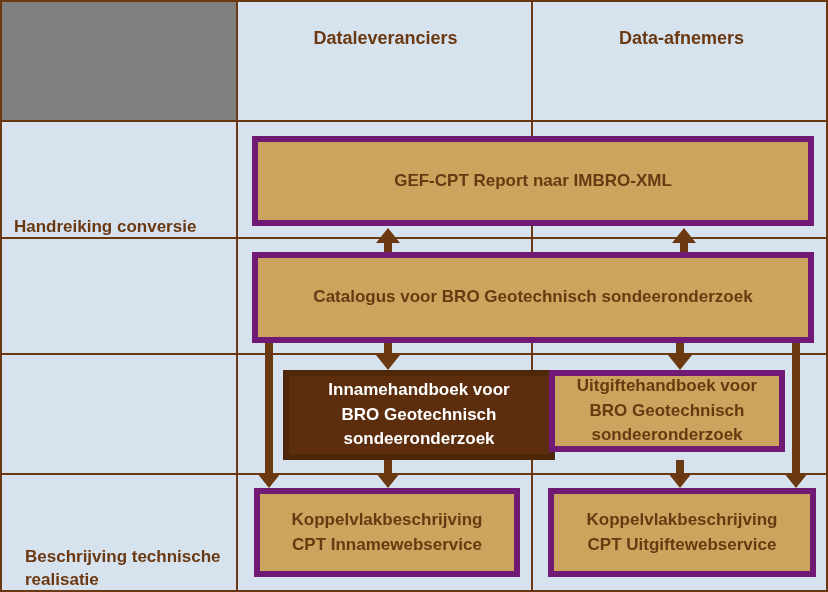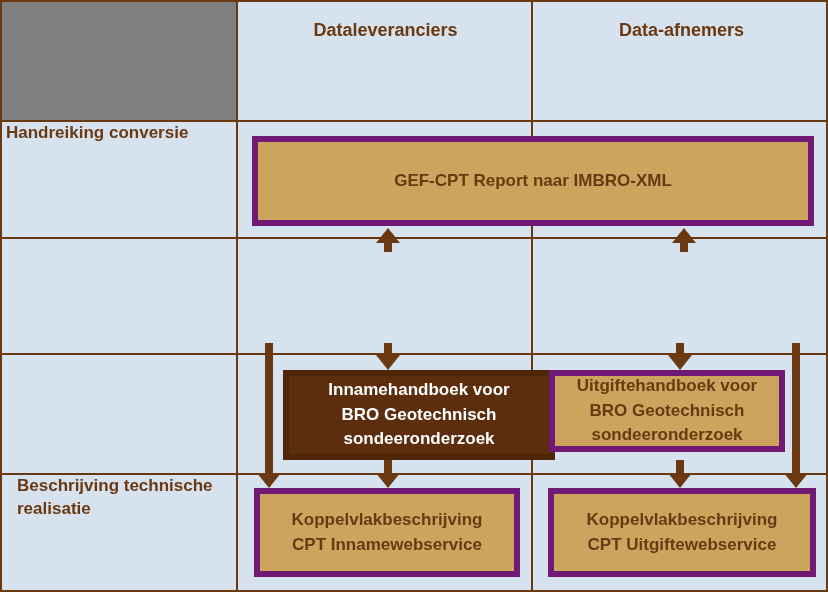--- a/index.html
+++ b/index.html
@@ -27,30 +27,30 @@
   #h3 { top:351px; }
   #h4 { top:471px; }
   
   #corner {
     position:absolute; left:0; top:0; width:236px; height:120px;
     background:#7F7F7F; z-index:1;
   }
   .colhead {
     position:absolute; top:0; height:50px; z-index:1;
     display:flex; justify-content:center; align-items:flex-start;
-    padding-top:18px; box-sizing:border-box;
+    padding-top:26px; box-sizing:border-box;
     color:#6B3911; font-size:18px;
   }
   #colhead1 { left:236px; width:295px; }
   #colhead2 { left:531px; width:297px; }
   
   .rowlabel {
     position:absolute; left:0; width:236px; z-index:1;
-    display:flex; align-items:flex-start;
-    padding-left:4px; box-sizing:border-box;
+    display:flex; align-items:flex-end;
+    padding-left:12px; box-sizing:border-box;
     color:#6B3911; font-size:17px; line-height:1.35;
     white-space:pre-line;
   }
   #rowlabel0 { top:120px; height:117px; }
   #rowlabel1 { top:237px; height:116px; }
   #rowlabel2 { top:353px; height:120px; }
   #rowlabel3 { top:473px; height:117px;margin-left:11px; }
   
   .box {
     position:absolute; z-index:3;
@@ -119,20 +119,23 @@
   <div id="v1" class="vline"></div>
   <div id="v2" class="vline"></div>
   <div id="h1" class="hline"></div>
   <div id="h2" class="hline"></div>
   <div id="h3" class="hline"></div>
   <div id="h4" class="hline"></div>
 
   <div id="box-gef" class="box">
     <span>GEF-CPT Report naar IMBRO-XML</span>
   </div>
+  <div id="box-catalogus" class="box">
+    <span>Catalogus voor BRO Geotechnisch sondeeronderzoek</span>
+  </div>
   <div id="box-inname" class="box dark">
     <span>Innamehandboek voor
 BRO Geotechnisch
 sondeeronderzoek</span>
   </div>
   <div id="box-uitgifte" class="box">
     <span>Uitgiftehandboek voor
 BRO Geotechnisch
 sondeeronderzoek</span>
   </div>

